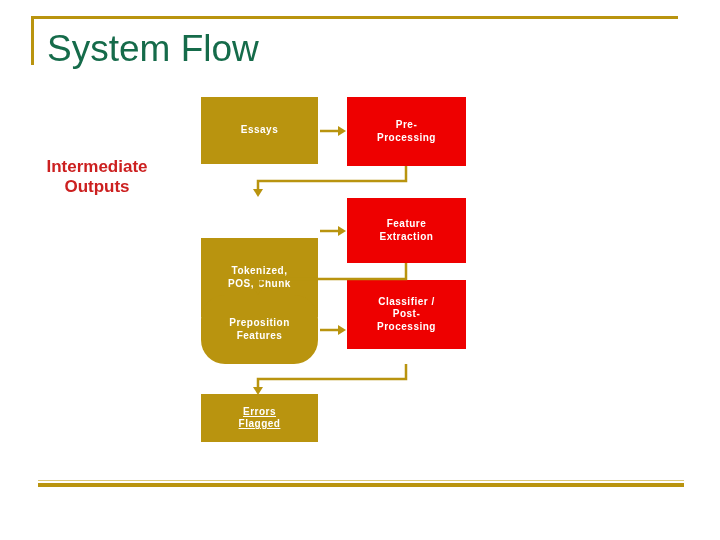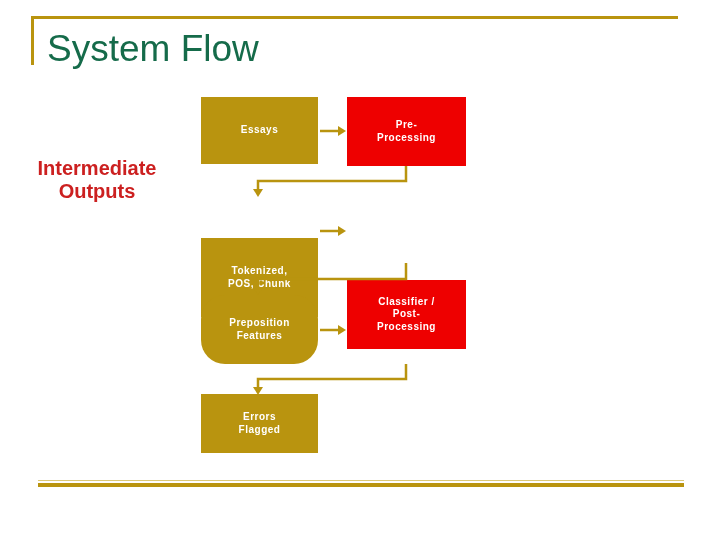--- a/index.html
+++ b/index.html
@@ -29,21 +29,21 @@
     color: var(--title-green);
     letter-spacing: 0px;
     white-space: nowrap;
   }
 
   
   .side-label {
     position: absolute;
     color: var(--label-red);
     font-weight: bold;
-    font-size: 20px;
+    font-size: 17px;
     line-height: 1.15;
     white-space: pre-line;
   }
   .side-label.left {
     left: 16px; top: 157px; width: 162px;
     text-align: center;
   }
   .side-label.right {
     left: 527px; top: 155px; width: 180px;
     text-align: left;
@@ -63,21 +63,21 @@
   }
   .box.gold { background: var(--gold); }
   .box.red  { background: var(--red); }
 
   #box-essays   { left: 201px; top:  97px; width: 117px; height: 67px; }
   #box-pre      { left: 347px; top:  97px; width: 119px; height: 69px; }
   #box-tok      { left: 201px; top: 198px; width: 117px; height: 79px; margin-top: 40px; }
   #box-feat     { left: 347px; top: 198px; width: 119px; height: 65px; }
   #box-prep     { left: 201px; top: 295px; width: 117px; height: 69px; border-radius: 24px; }
   #box-class    { left: 347px; top: 280px; width: 119px; height: 69px; }
-  #box-errors   { left: 201px; top: 394px; width: 117px; height: 59px; }
+  #box-errors   { left: 201px; top: 394px; width: 117px; height: 48px; text-decoration: underline; }
 
   .connectors {
     position: absolute; left: 0; top: 0;
     width: 720px; height: 540px;
     pointer-events: none;
   }
   .connectors path {
     stroke: var(--gold); stroke-width: 2.5; fill: none;
   }
   .connectors polygon { fill: var(--gold); }
@@ -103,20 +103,22 @@
   <h1 class="title">System Flow</h1>
 
   <div class="side-label left">Intermediate
 Outputs</div>
 
   <div class="box gold" id="box-essays">Essays</div>
   <div class="box red" id="box-pre">Pre-
 Processing</div>
   <div class="box gold" id="box-tok">Tokenized,
 POS, Chunk</div>
+  <div class="box red" id="box-feat">Feature
+Extraction</div>
   <div class="box gold" id="box-prep">Preposition
 Features</div>
   <div class="box red" id="box-class">Classifier /
 Post-
 Processing</div>
   <div class="box gold" id="box-errors">Errors
 Flagged</div>
 
   <svg class="connectors" viewBox="0 0 720 540" xmlns="http://www.w3.org/2000/svg">
 

